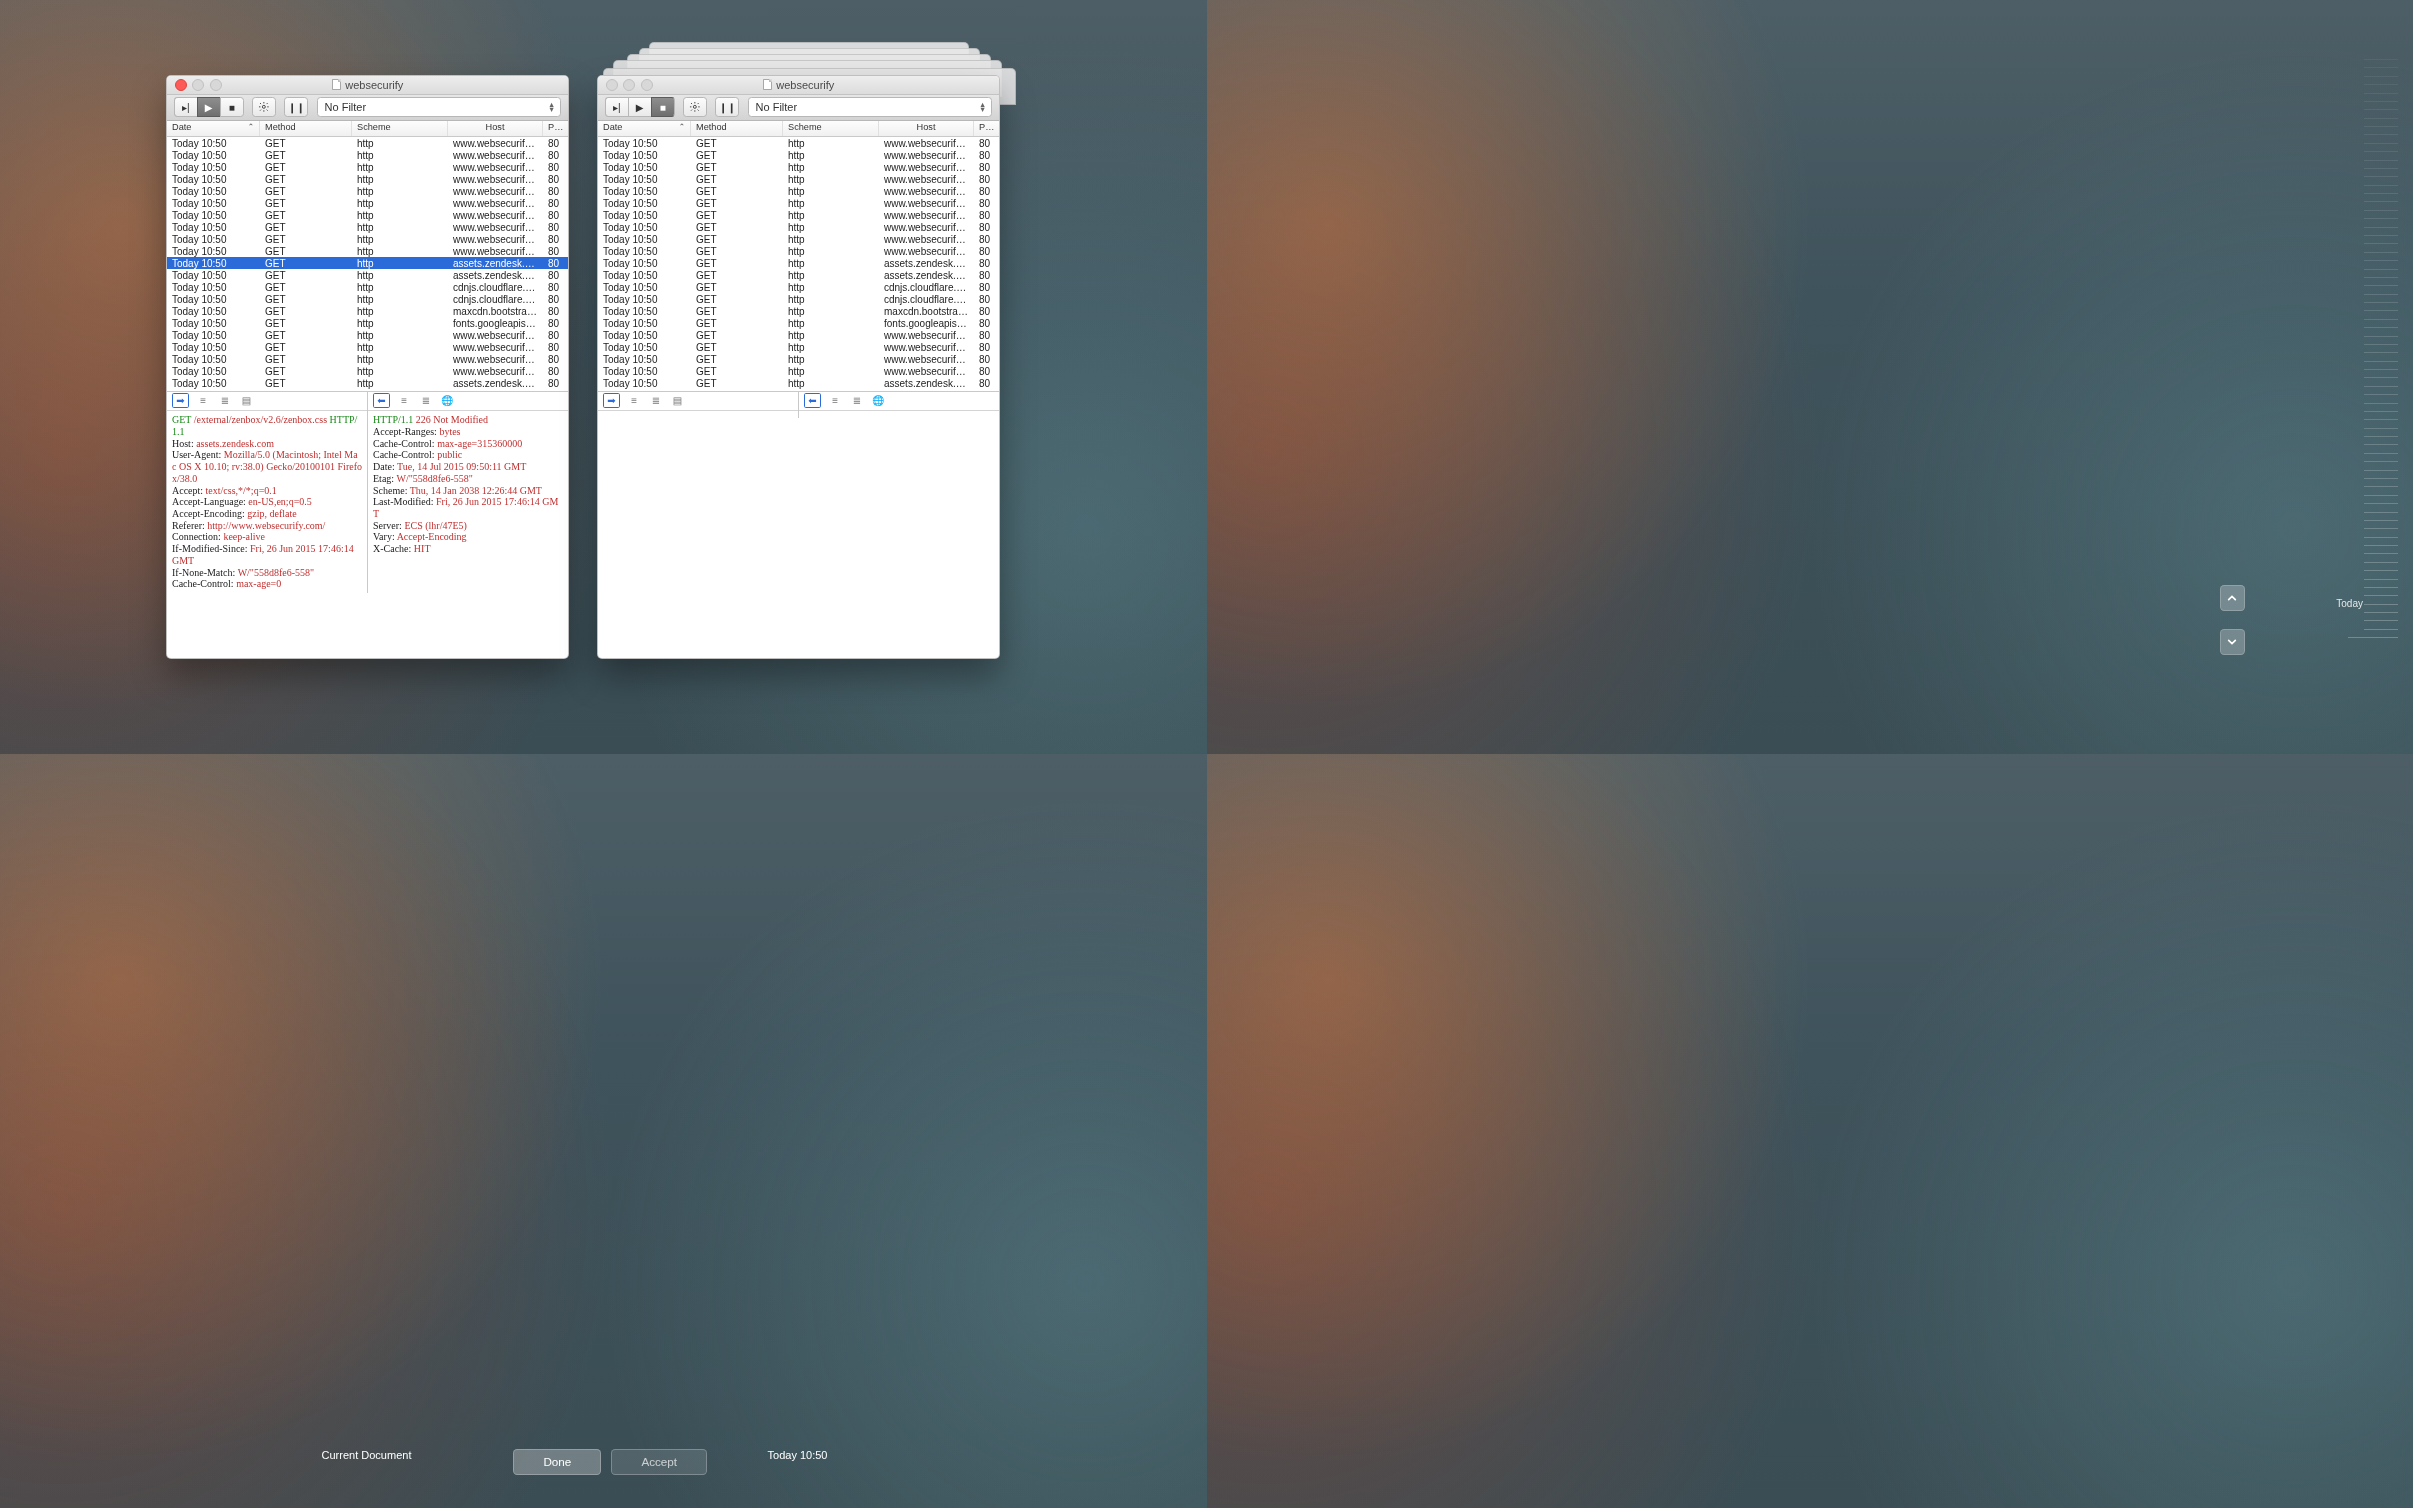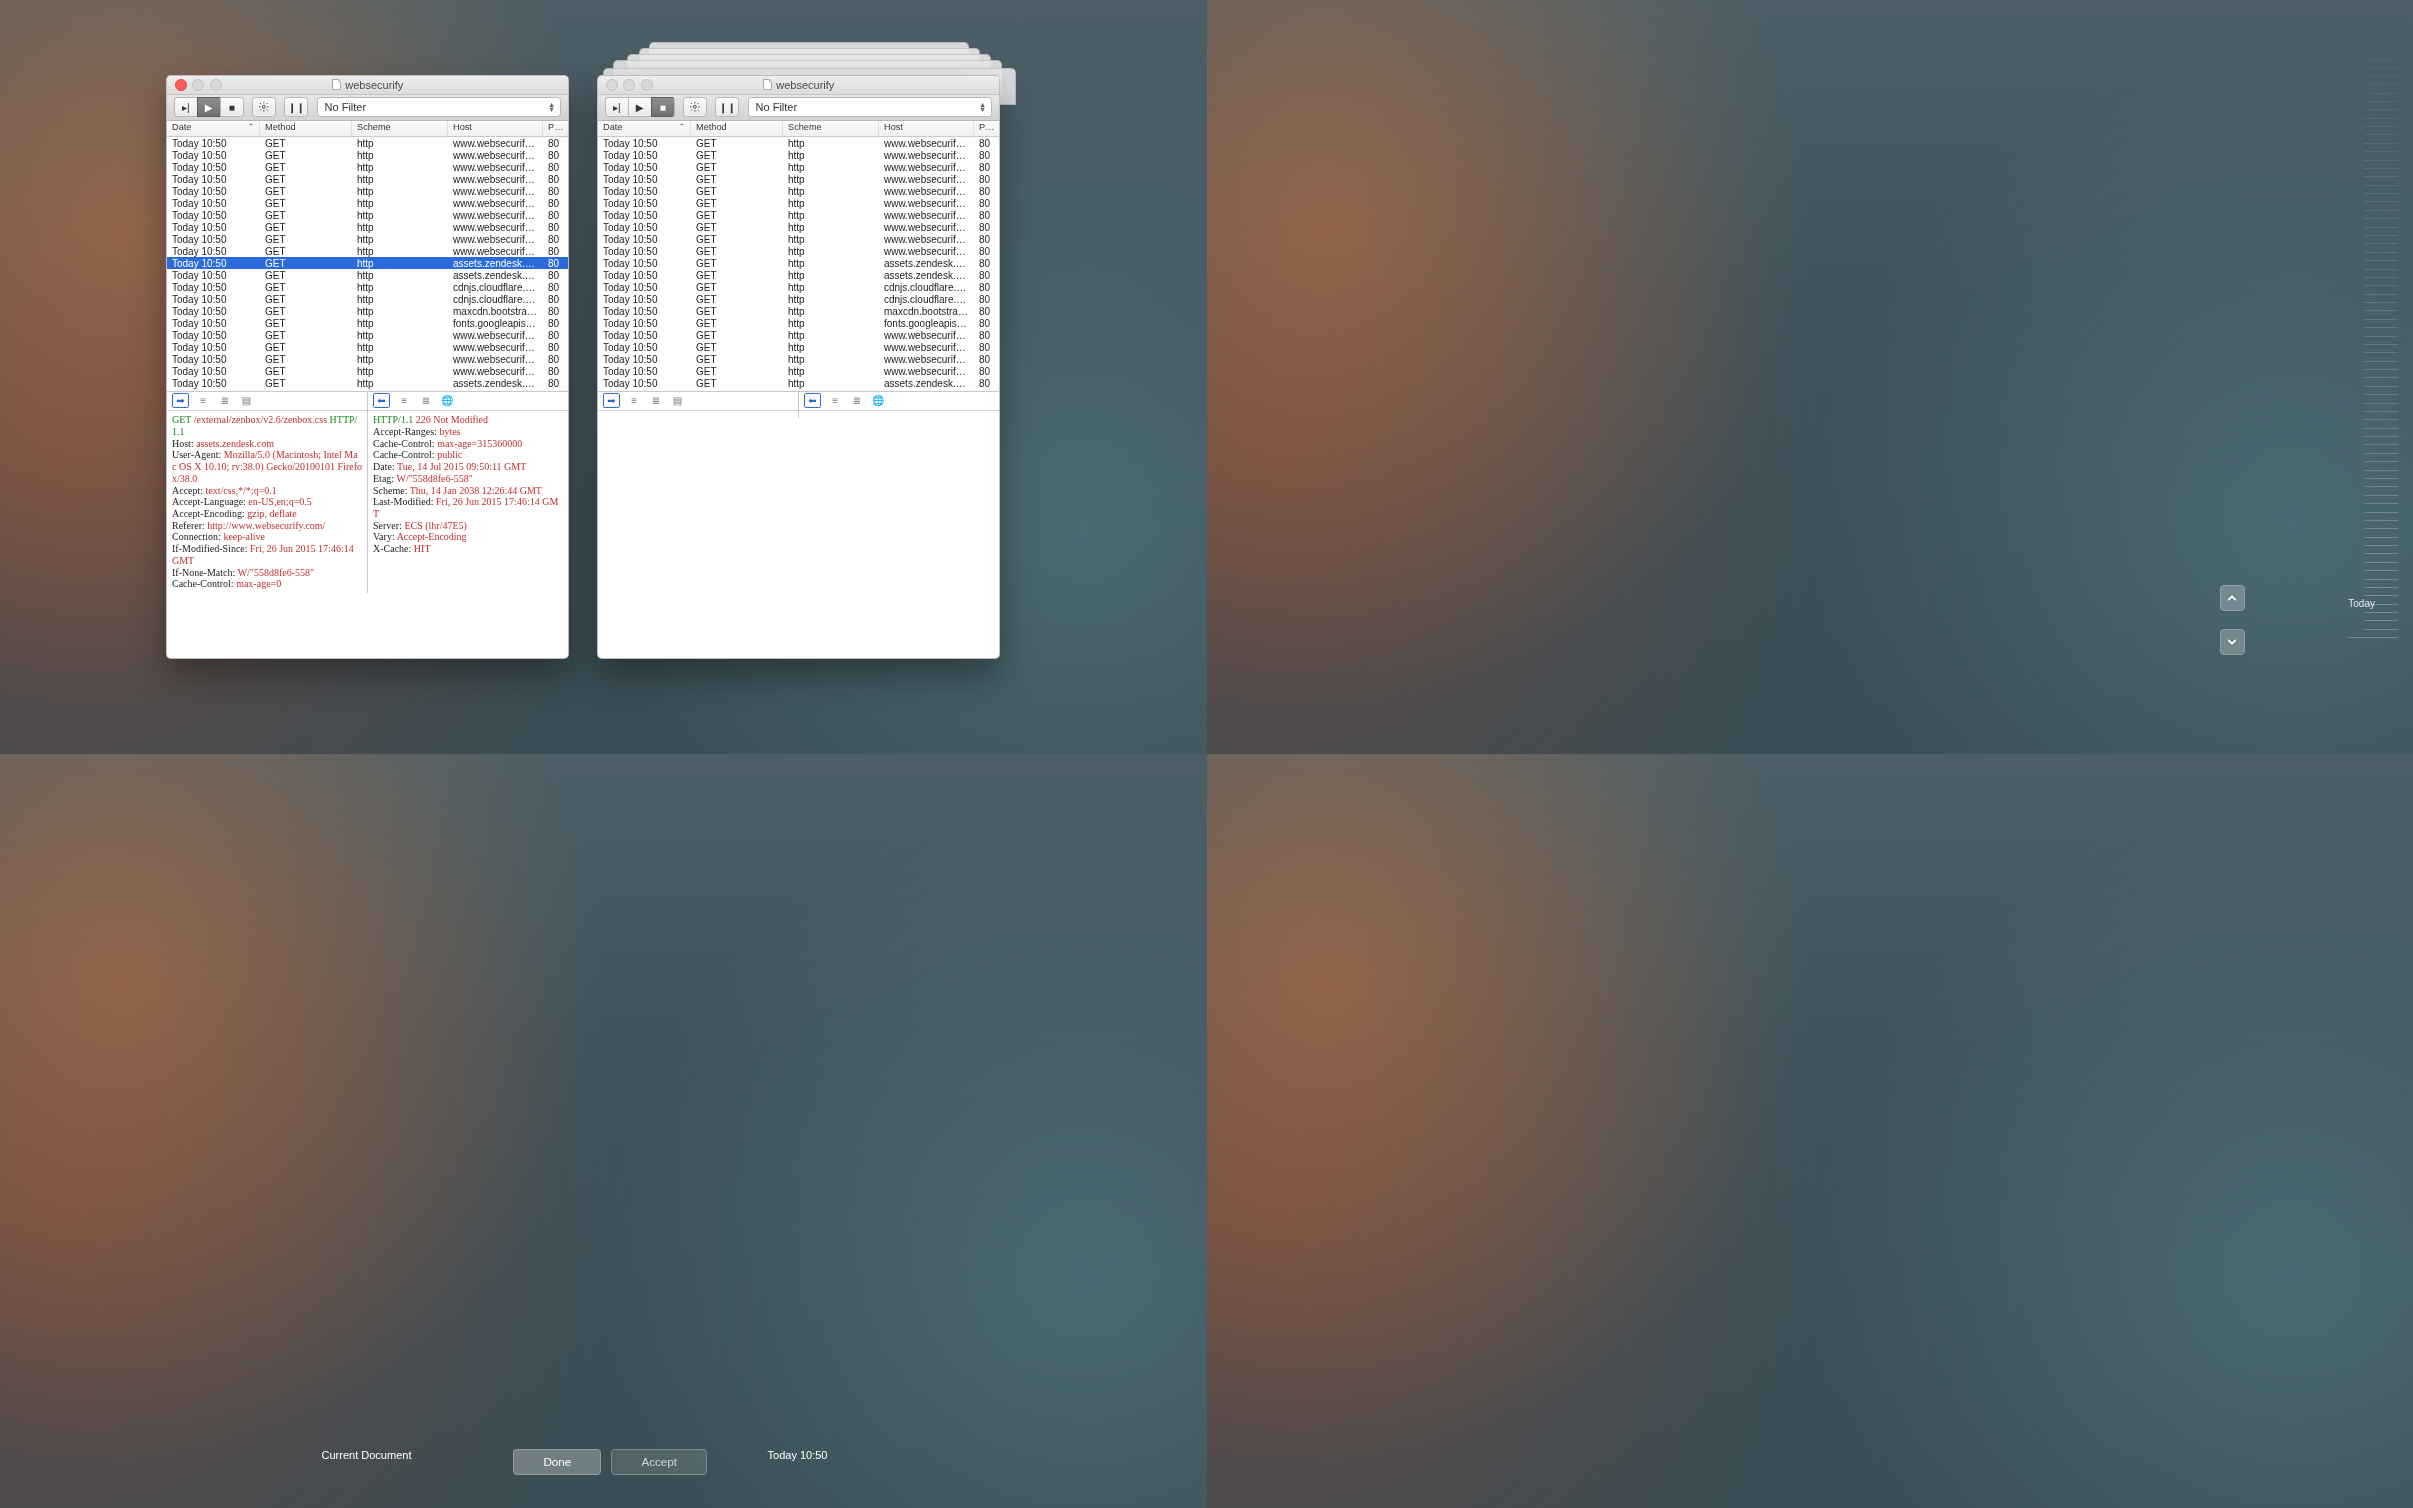--- a/index.html
+++ b/index.html
@@ -99,21 +99,21 @@
     height:15px;
     background: linear-gradient(#fdfdfd,#f0f0f0);
     border-bottom:0.8px solid #c9c9c9;
     font-size:9.2px;
     color:#333;
   }
   .col { padding:1.7px 5px; border-right:0.8px solid #e0e0e0; box-sizing:border-box; overflow:hidden; white-space:nowrap; text-overflow:ellipsis;}
   .col.date{width:93px; display:flex; justify-content:space-between;}
   .col.method{width:92px;}
   .col.scheme{width:96px;}
-  .col.host{width:95px;}
+  .col.host{width:95px;text-align:center;}
   .col.port{width:25px; border-right:none;}
 
   .table { height:254px; overflow:hidden; font-size:10px; color:#222;}
   .row { display:flex; height:12px; line-height:11.7px;}
   .row .col { border-right:none; font-size:10px;}
   .row.selected { background:#2a6ad9; color:#fff;}
 
   .panes { display:flex; height: calc(100% - 17.6px - 25px - 15px - 254px);}
   .pane { flex:1; border-top:0.8px solid #c9c9c9; display:flex; flex-direction:column; min-width:0;}
   .pane:first-child{ border-right:0.8px solid #c9c9c9;}
@@ -154,21 +154,21 @@
     border-radius:4.2px;
     background: rgba(255,255,255,0.25);
     border:0.8px solid rgba(255,255,255,0.2);
     color:#fff; display:flex; align-items:center; justify-content:center;
   }
   
   .timeline {
     position:absolute;
     right:15px; top:59px; bottom:84px; width:50px;
   }
-  .timeline-label{ position:absolute; right:38px; top:598px; color:rgba(255,255,255,0.85); font-size:10px; z-index:1;}
+  .timeline-label{ position:absolute; right:50px; top:598px; color:rgba(255,255,255,0.85); font-size:10px; z-index:1;}
   .tick{ position:absolute; right:0; width:34px; height:0.8px; background:rgba(255,255,255,0.4);}
   .timeline .tick.major{width:50px;}
   .sort-caret{font-size:7.5px; color:#555;}
 </style>
 </head>
 <body>
 
 <div class="ghost" style="top:42px; left:649px; width:318px;">
     <span class="doc-ico">▢ websecurify</span>
   </div>

